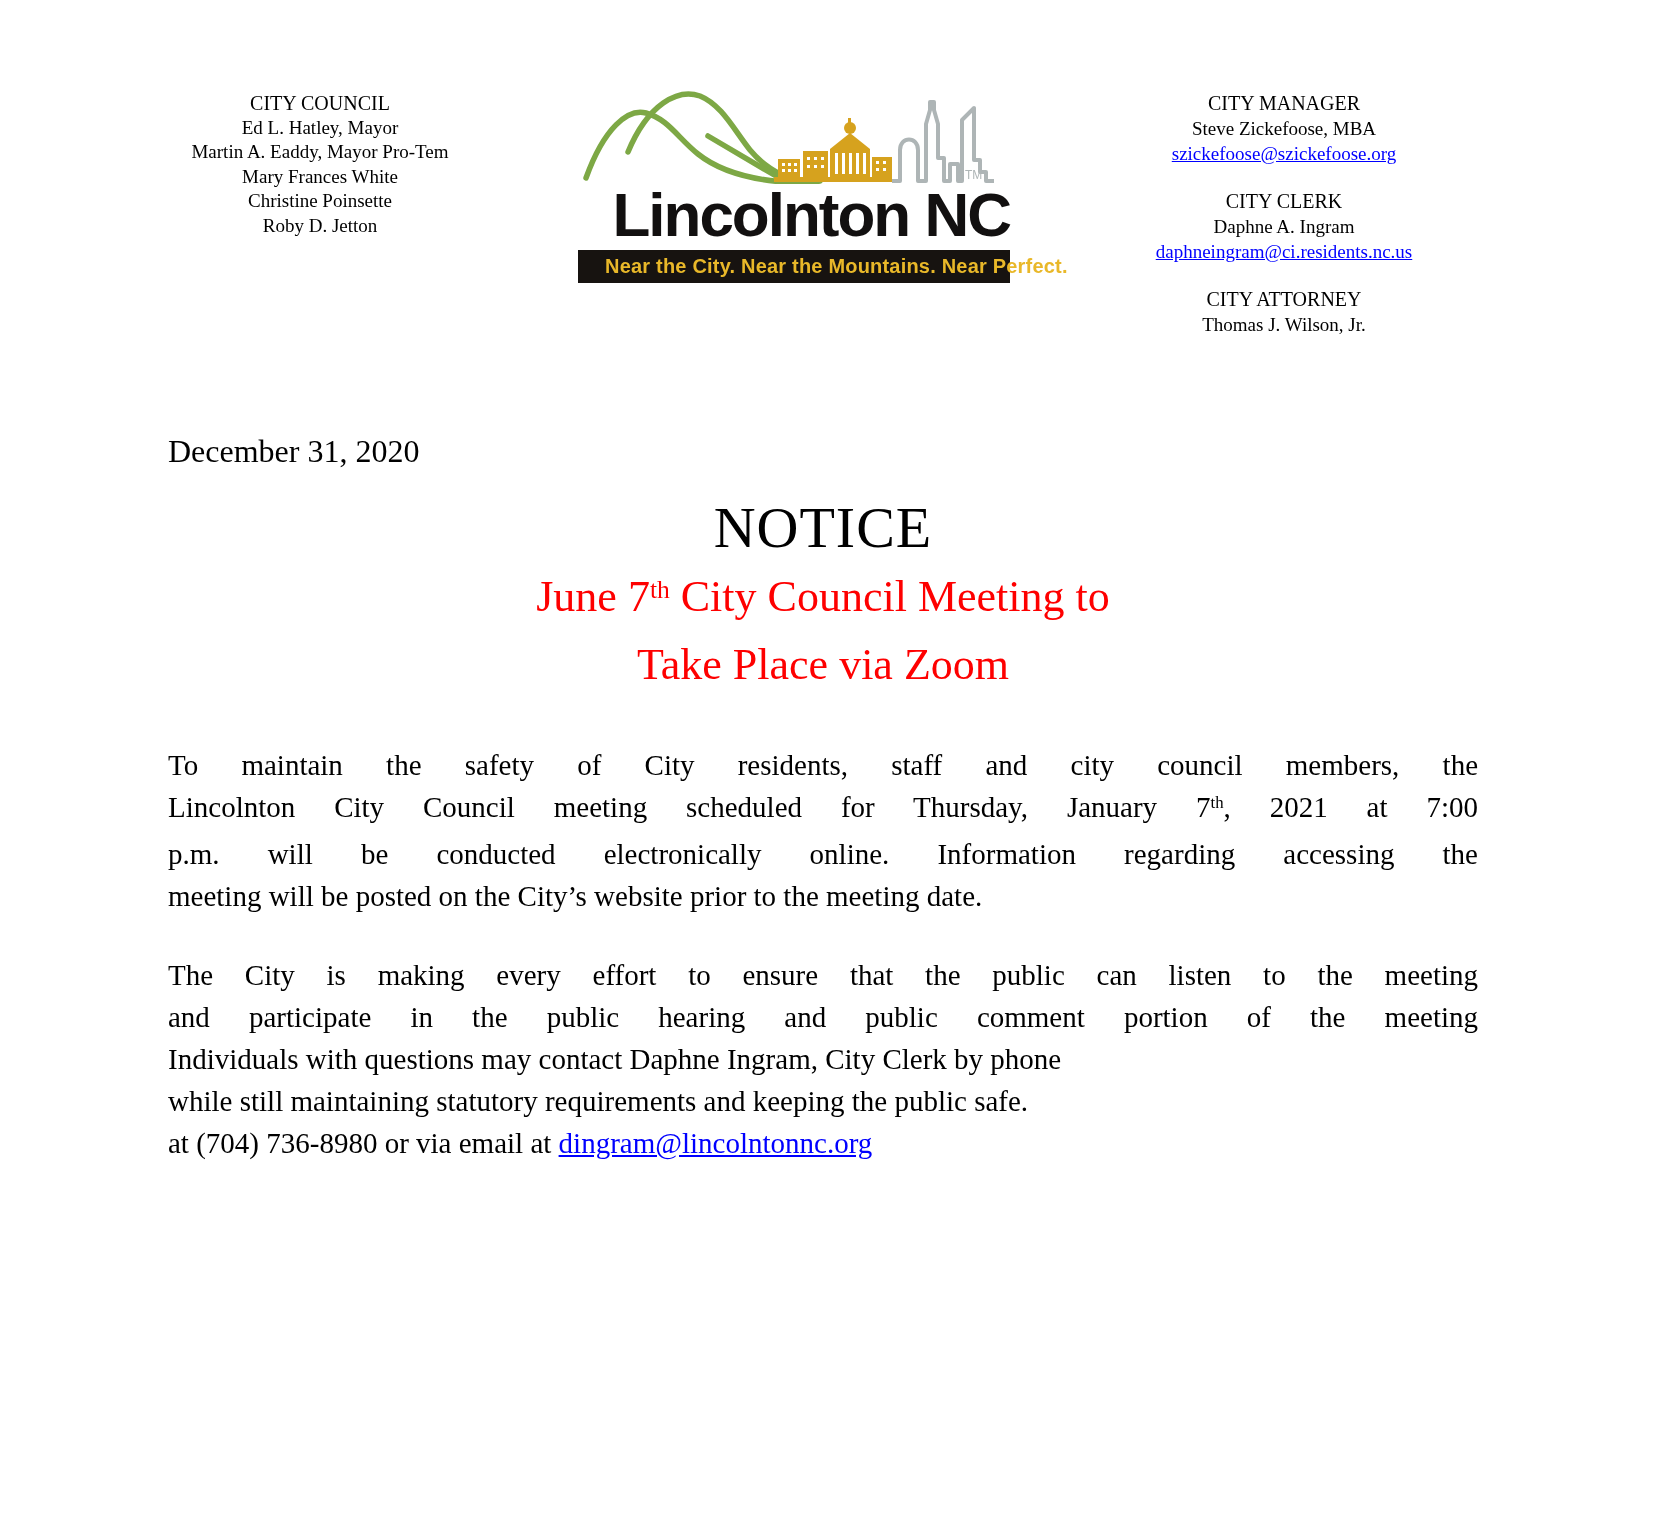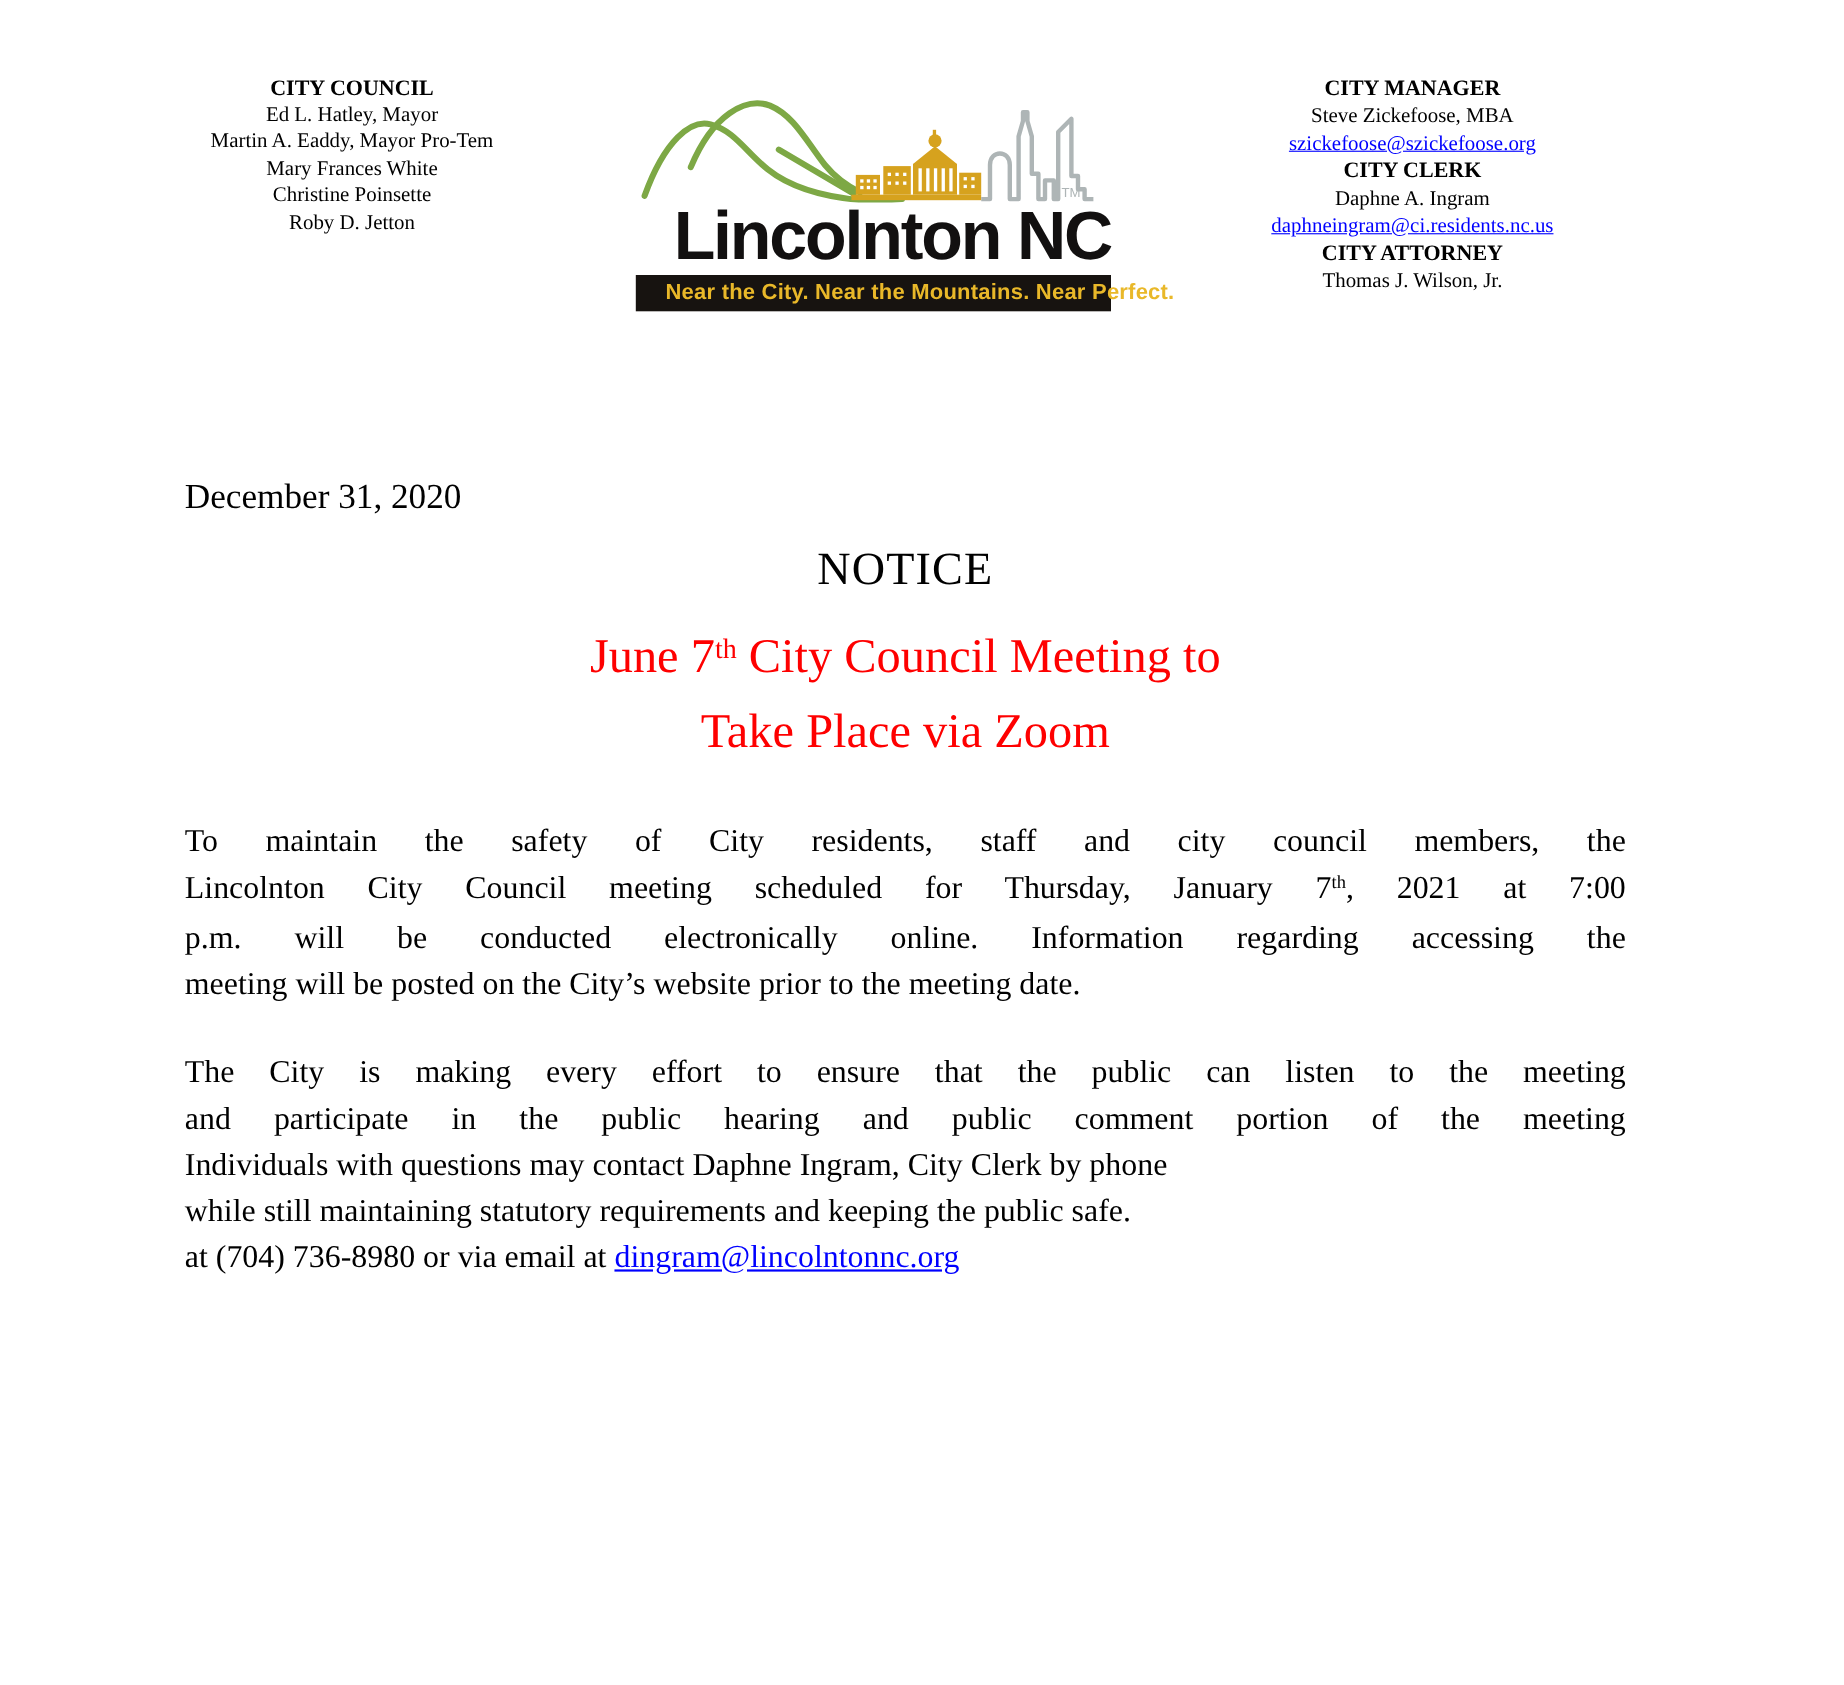--- a/index.html
+++ b/index.html
@@ -11,35 +11,35 @@
   html,body { background:#ffffff; }
   .page {
     position:relative; width:1676px; height:1532px; background:#ffffff;
     font-family:"Liberation Serif", serif; color:var(--ink); overflow:hidden;
   }
   
   .council { position:absolute; left:150px; top:68px; width:340px; text-align:center;
              font-size:19px; line-height:24.5px; }
   .officials { position:absolute; left:1098px; top:68px; width:372px; text-align:center;
              font-size:19px; line-height:25px; }
-  .hd-title { font-weight:bold; font-size:20px; }
+  .hd-title { font-weight:normal; font-size:20px;margin-top:23px; }
   .email-link { color:var(--link); text-decoration:underline; cursor:pointer; }
   
   .logo { position:absolute; left:578px; top:62px; width:432px; text-align:center;
           font-family:"Liberation Sans", sans-serif; }
   .logo svg { display:block; }
   .logo-name { font-weight:bold; font-size:62px; line-height:58px; letter-spacing:-2px;
                color:#121010; margin-top:2px; white-space:nowrap;text-align:right; }
   .logo-bar { margin-top:6px; height:33px; line-height:33px; background:var(--logo-bar);
               color:var(--logo-tagline); font-weight:bold; font-size:20px;
               letter-spacing:0.2px; white-space:nowrap;padding-left:27px; }
   
   .date { position:absolute; left:168px; top:433px; font-size:32px; }
   .notice-title { position:absolute; left:168px; top:494px; width:1310px;
-                  text-align:center; font-size:42px; letter-spacing:1px; }
+                  text-align:center; font-size:58px; letter-spacing:1px; }
   .red-title { position:absolute; left:168px; top:566px; width:1310px; text-align:center;
                font-size:44px; line-height:62px; color:var(--red); }
   .para { position:absolute; left:168px; width:1310px; font-size:29px; line-height:42px; }
   .p1 { top:744px; } .p2 { top:954px; }
   .jline { text-align:justify; text-align-last:justify; }
   .sup { font-size:0.58em; position:relative; top:-0.52em; }
 </style>
 </head>
 <body>
 

